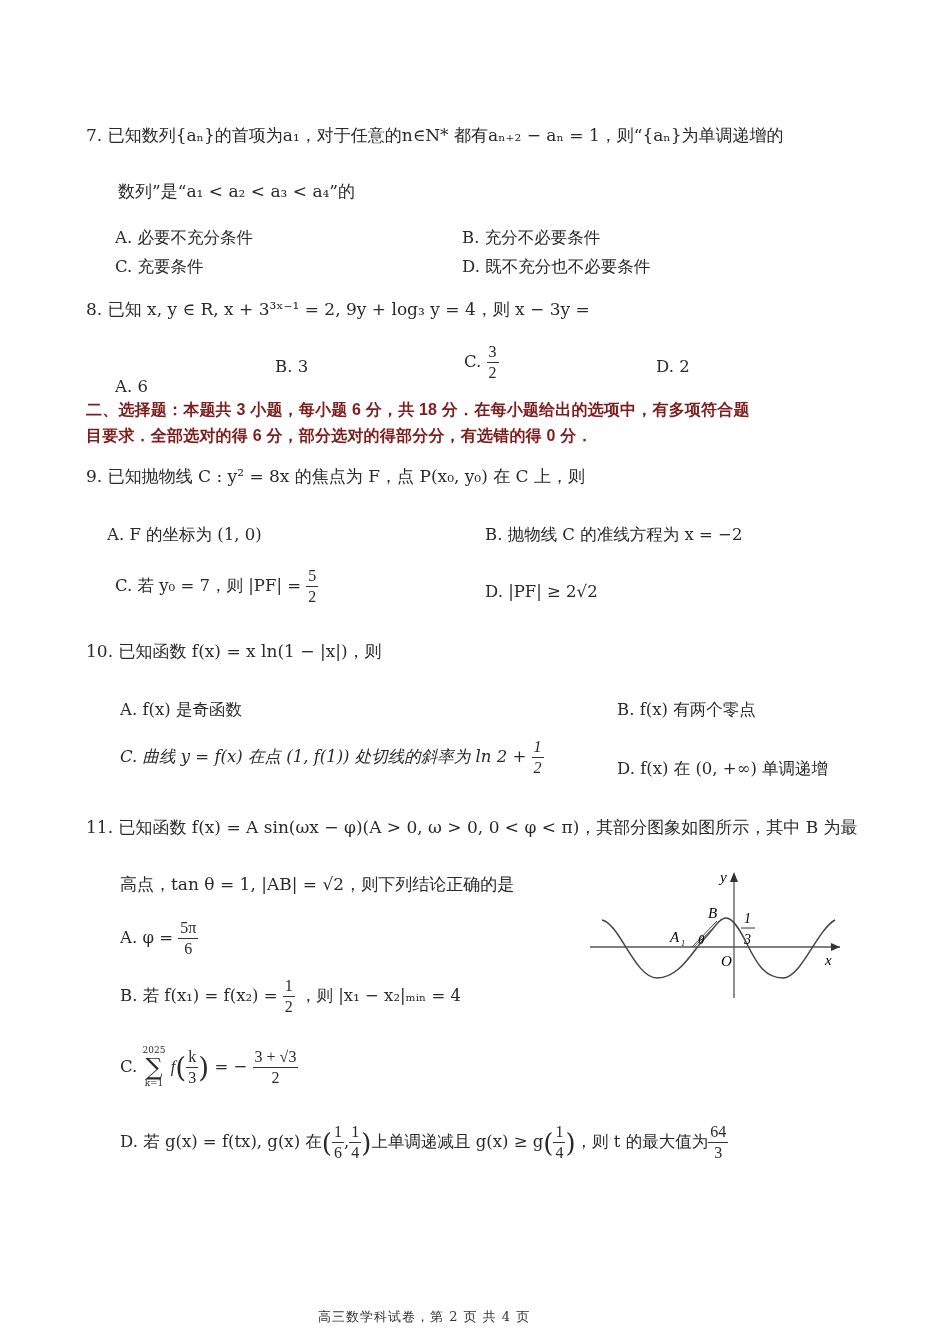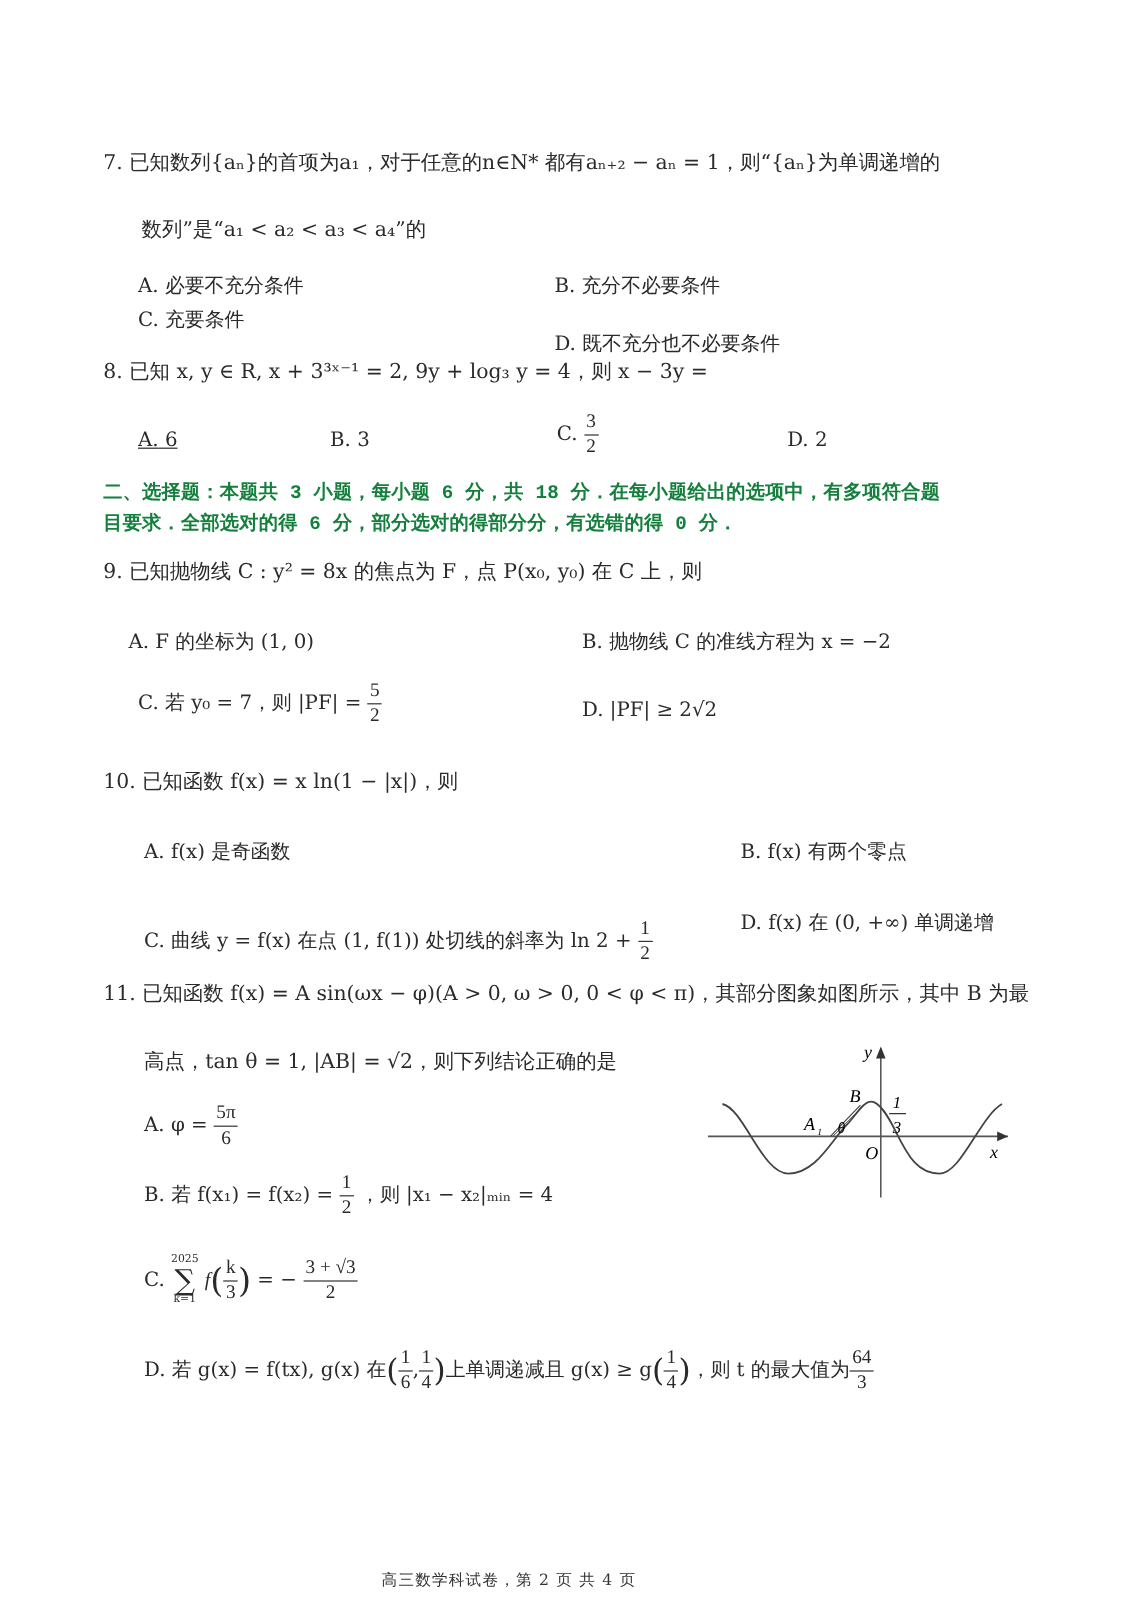--- a/index.html
+++ b/index.html
@@ -5,21 +5,21 @@
   html, body { margin: 0; padding: 0; background: #ffffff; }
   body {
     width: 950px; height: 1342px; position: relative; overflow: hidden;
     font-family: "DejaVu Serif", "Liberation Serif", serif;
     color: #2a2a2a;
     font-size: 17px;
   }
   .abs { position: absolute; white-space: nowrap; }
   .q { font-size: 17px; }
   .opt { font-size: 16.5px; }
-  .sec { font-family: Liberation Mono, monospace; font-size: 16px; font-weight: bold; color: #15803d; letter-spacing: 0.2px; }
+  .sec { font-family: Liberation Sans, sans-serif; font-size: 16px; font-weight: bold; color: #7f1d1d; letter-spacing: 0.2px; }
   i, .m { font-style: italic; font-family: "Liberation Serif", "DejaVu Serif", serif; }
   .frac { display: inline-block; vertical-align: middle; text-align: center; line-height: 1; font-family: "Liberation Serif", serif; }
   .frac .n { display: block; padding: 0 2px 2px; border-bottom: 1px solid #333; font-size: 16px; }
   .frac .d { display: block; padding-top: 2px; font-size: 16px; }
   .footer { font-size: 13px; color: #333; letter-spacing: 1px; }
   svg text { font-family: "Liberation Serif", "DejaVu Serif", serif; font-style: italic; }
 </style>
 </head>
 <body>
 
@@ -33,30 +33,30 @@
   <span>必要不充分条件</span>
 </div>
 <div class="abs opt" style="left:462px; top:227px;">
   <span>B.</span>
   <span>充分不必要条件</span>
 </div>
 <div class="abs opt" style="left:115px; top:256px;">
   <span>C.</span>
   <span>充要条件</span>
 </div>
-<div class="abs opt" style="left:462px; top:256px;margin-top:20px;">
+<div class="abs opt" style="left:462px; top:256px;">
   <span>D.</span>
   <span>既不充分也不必要条件</span>
 </div>
 
 <div class="abs q" style="left:86px; top:298px;">
   <span>8.</span>
   <span>已知 x, y ∈ R, x + 3³ˣ⁻¹ = 2, 9y + log₃ y = 4，则 x − 3y =</span>
 </div>
-<div class="abs opt" style="left:115px; top:357px;text-decoration:underline;">
+<div class="abs opt" style="left:115px; top:377px;">
   <span>A.</span>
   <span>6</span>
 </div>
 <div class="abs opt" style="left:275px; top:357px;">
   <span>B.</span>
   <span>3</span>
 </div>
 <div class="abs opt" style="left:464px; top:344px;">
   <span>C.</span>
   <span class="frac">
@@ -102,21 +102,21 @@
   <span>已知函数 f(x) = x ln(1 − |x|)，则</span>
 </div>
 <div class="abs opt" style="left:120px; top:699px;">
   <span>A.</span>
   <span>f(x) 是奇函数</span>
 </div>
 <div class="abs opt" style="left:617px; top:699px;">
   <span>B.</span>
   <span>f(x) 有两个零点</span>
 </div>
-<div class="abs opt" style="left:120px; top:766px;">
+<div class="abs opt" style="left:120px; top:739px;font-style:italic;">
   <span>C.</span>
   <span>曲线 y = f(x) 在点 (1, f(1)) 处切线的斜率为 ln 2 +</span>
   <span class="frac">
     <span class="n">1</span>
     <span class="d">2</span>
   </span>
 </div>
 <div class="abs opt" style="left:617px; top:758px;">
   <span>D.</span>
   <span>f(x) 在 (0, +∞) 单调递增</span>

